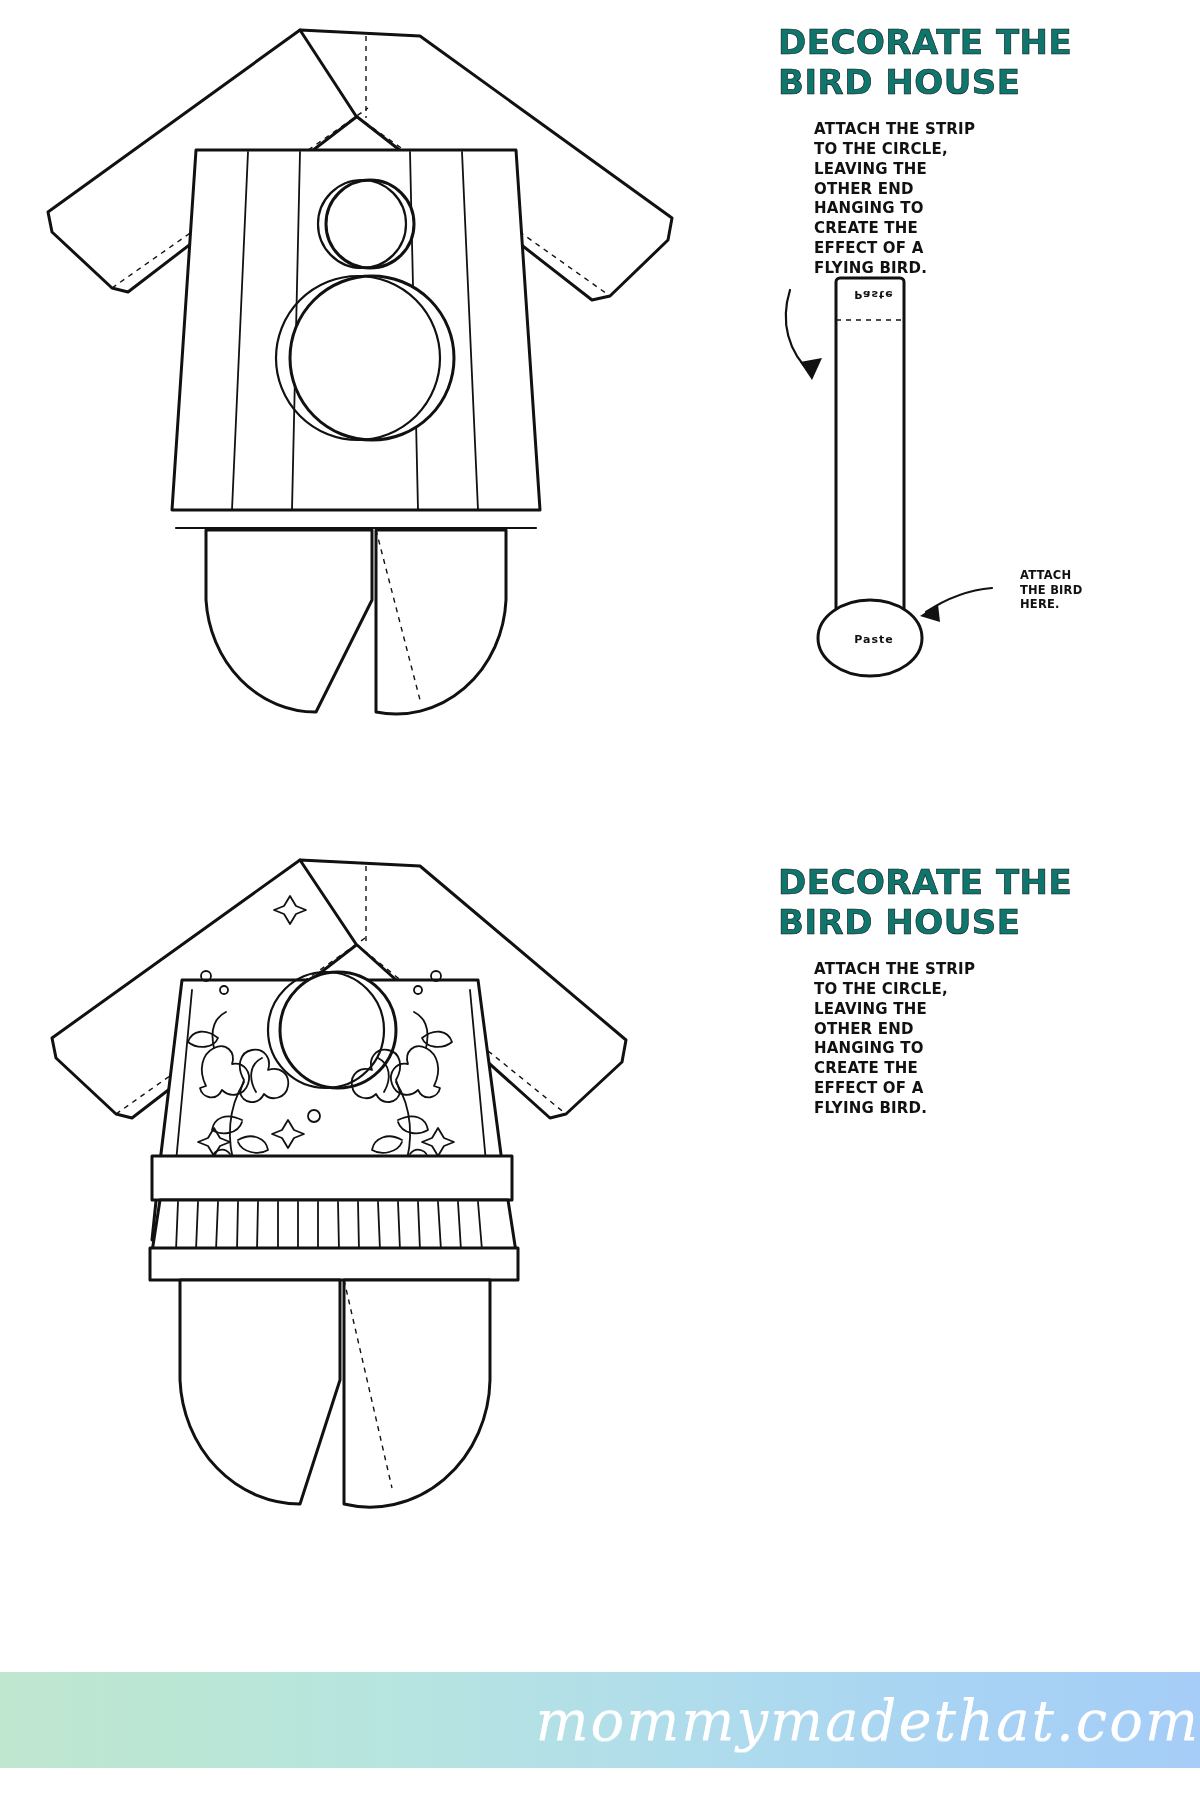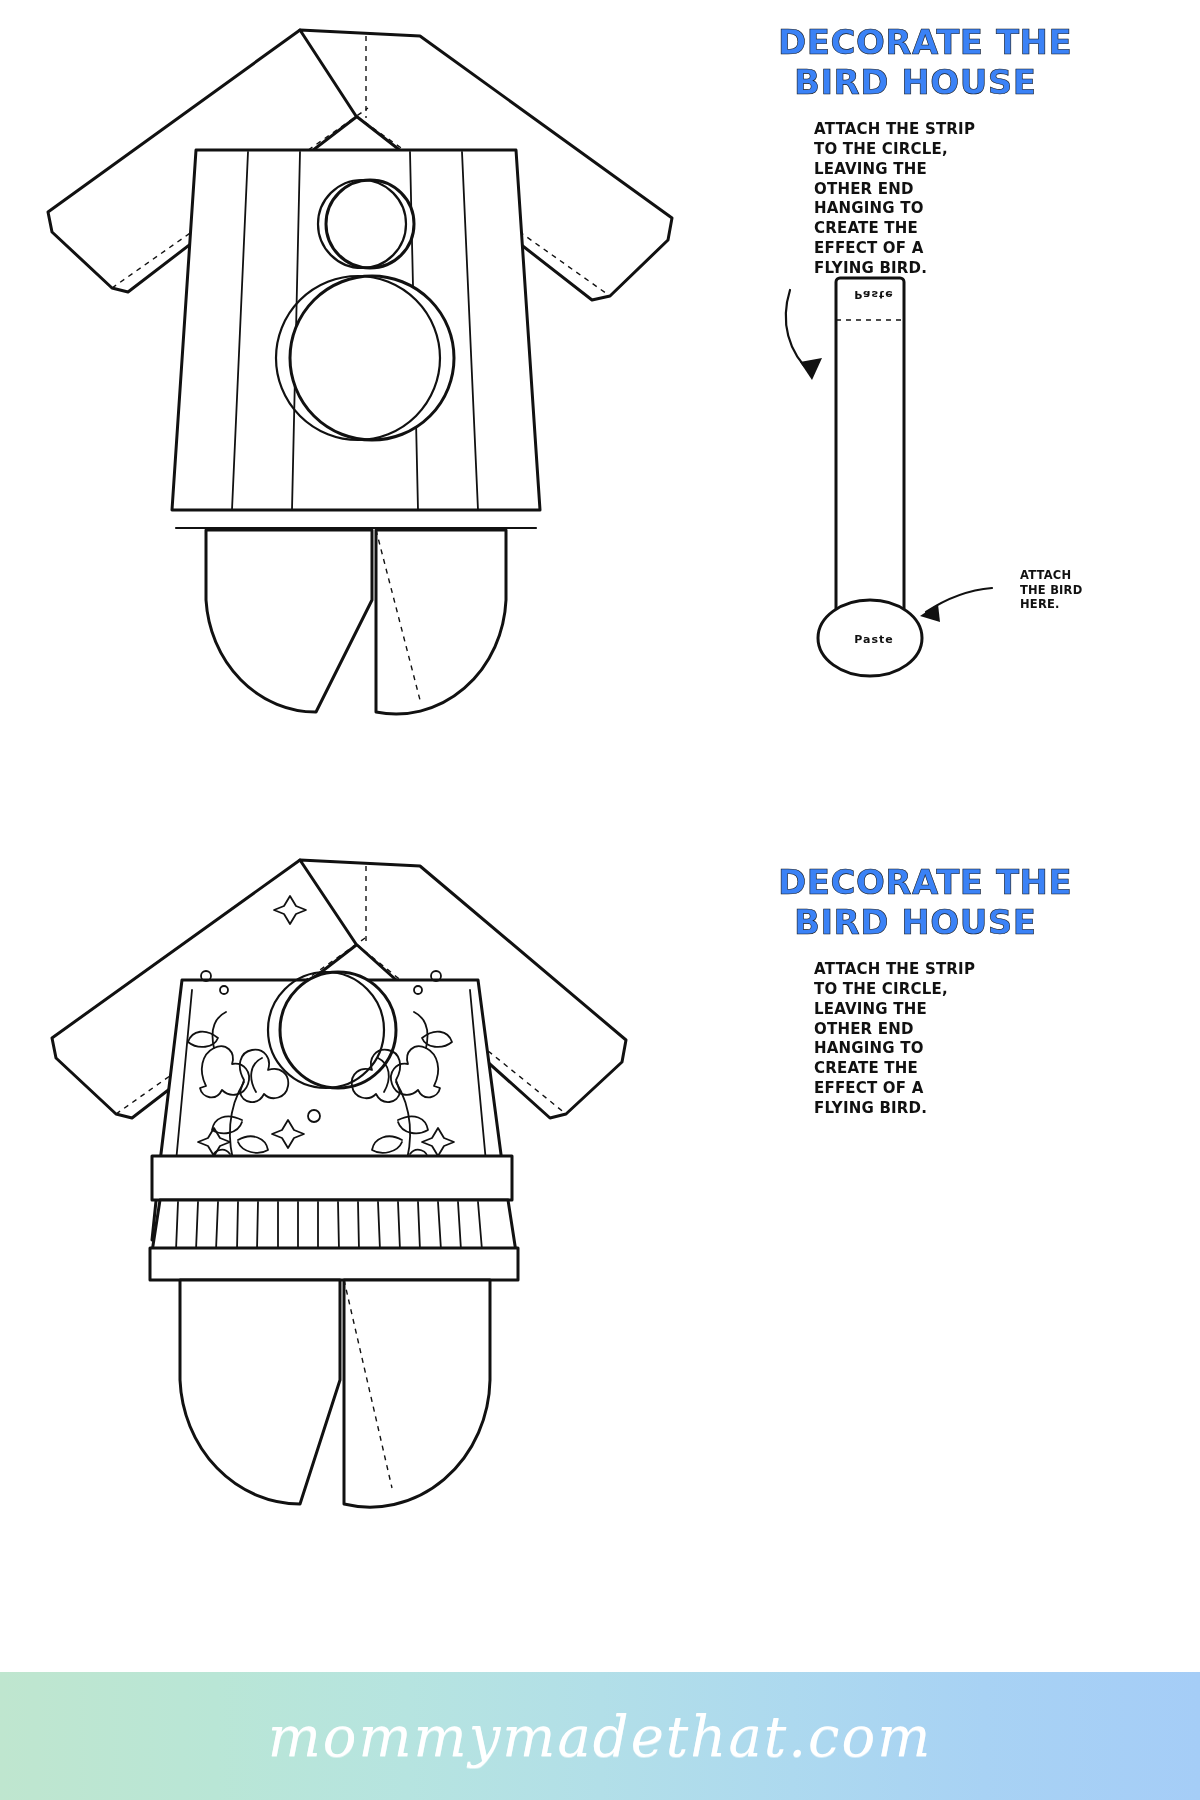--- a/index.html
+++ b/index.html
@@ -39,26 +39,26 @@
   }
   #instr-top    { left: 778px; top: 22px;  width: 400px; }
   #instr-bottom { left: 778px; top: 862px; width: 400px; }
 
   .headline {
     font-family: "DejaVu Sans", sans-serif;
     font-weight: bold;
     font-size: 34px;
     letter-spacing: 0.5px;
     line-height: 1.18;
-    color: #3b82f6;
+    color: #0f766e;
     margin: 0;
     text-transform: uppercase;
     -webkit-text-stroke: 0.6px #111;
   }
-  .headline .l2 { display: block; margin-left: 16px; }
+  .headline .l2 { display: block; }
 
   .body-copy {
     margin: 18px 0 0 36px;
     width: 170px;
     font-family: "DejaVu Sans", sans-serif;
     font-size: 15px;
     font-weight: bold;
     line-height: 1.32;
     letter-spacing: 0.2px;
     color: #111111;
@@ -93,32 +93,32 @@
     letter-spacing: 1px;
     color: #111;
   }
 
   
   #footer-bar {
     position: absolute;
     left: 0;
     top: 1672px;
     width: 1200px;
-    height: 128px;
+    height: 96px;
     background: linear-gradient(90deg,
         #bfe6cf 0%,
         #b9e6d6 18%,
         #b6e4e0 34%,
         #b2dfe8 50%,
         #add9ef 66%,
         #a8d2f4 82%,
         #a5cdf7 100%);
     display: flex;
     align-items: center;
-    justify-content: center;
+    justify-content: flex-end;
   }
   #footer-text {
     font-family: "DejaVu Serif", serif;
     font-style: italic;
     font-weight: normal;
     font-size: 56px;
     letter-spacing: 2px;
     color: #ffffff;
     text-shadow: 0 1px 0 rgba(255,255,255,0.5);
   }

